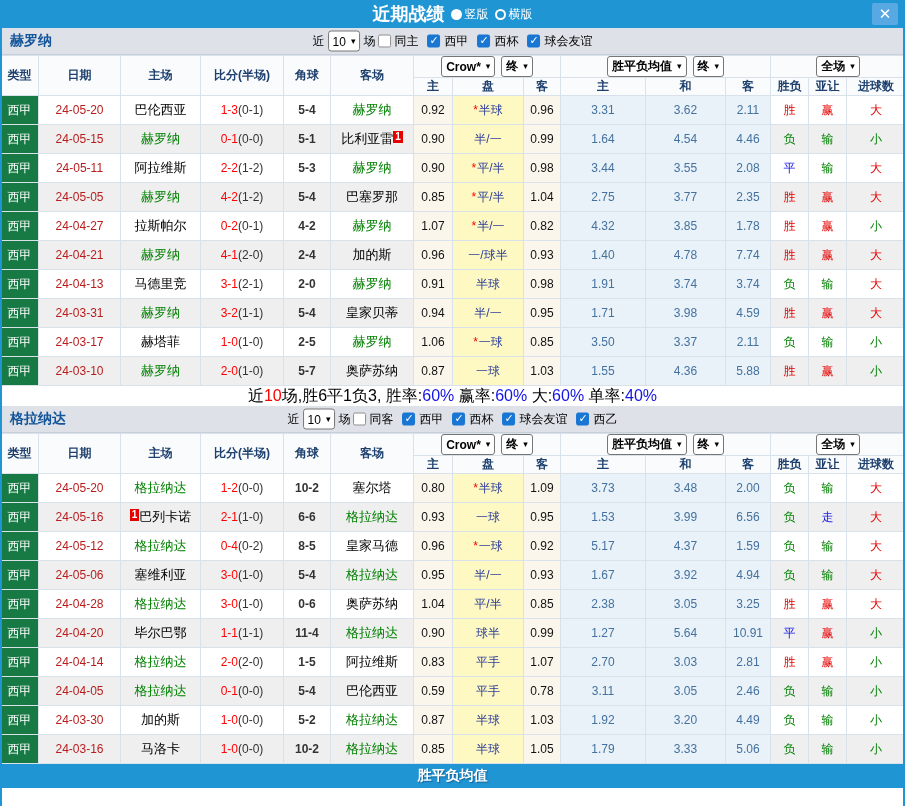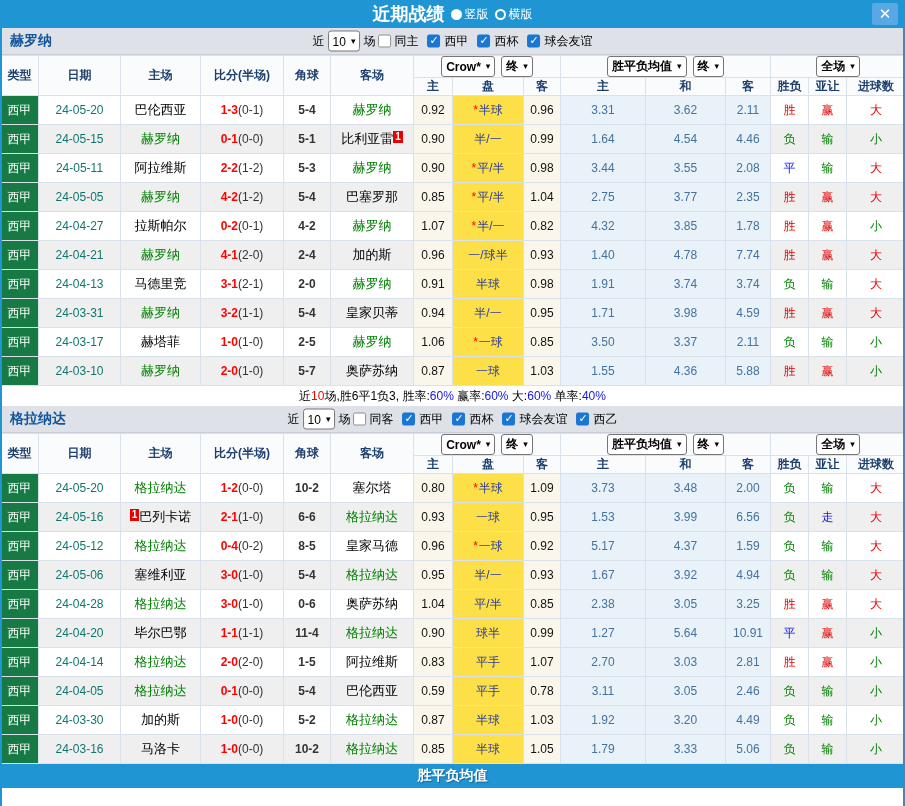--- a/index.html
+++ b/index.html
@@ -32,38 +32,38 @@
 
   
   table.grid{width:100%;border-collapse:collapse;table-layout:fixed;font-size:12px;}
   table.grid td{border:1px solid #d9e1ea;text-align:center;padding:0;overflow:hidden;white-space:nowrap;}
   thead td{background:#fafbfc;color:#1c3f6e;font-weight:600;border-color:#c9d5e2;}
   thead tr.selrow td{height:21px;}
   thead tr.lblrow td{height:17px;font-size:12px;}
   thead .selwrap{display:flex;align-items:center;justify-content:center;gap:6px;}
   tbody tr{height:29px;}
   td.type{background:#177a45;color:#fff;border-color:#e4e8ec;}
-  td.date{color:#0f766e;}
+  td.date{color:#b91c1c;}
   td.team{font-size:13px;color:#000;}
   td.team.focal{color:#008000;}
-  td.score .s{color:#ff0000;font-weight:bold;}
+  td.score .s{color:#ff0000;}
   td.score .h{color:#333;}
   td.corner{color:#333;font-weight:bold;}
   td.odds{background:#fbf6ec;color:#111;}
-  td.hcap{background:#fde047;color:#2b3d98;}
+  td.hcap{background:#fef9c3;color:#2b3d98;}
   td.hcap .star{color:#ff0000;margin-right:1px;}
   td.avg{background:#e9f2f9;color:#44719e;}
   td.res.red{color:#e60000;}
   td.res.green{color:#008000;}
   td.res.blue{color:#1414e6;}
   td.shade{background:#efefef;}
   .badge{display:inline-block;background:#e60000;color:#fff;font-size:10px;line-height:12px;padding:0 2px;font-weight:bold;vertical-align:text-top;}
 
   
-  .summary{height:20px;line-height:20px;text-align:center;font-size:12px;color:#000;background:#fff;}
+  .summary{height:20px;line-height:20px;text-align:center;font-size:16px;color:#000;background:#fff;}
   .summary .red{color:#ff0000;}
   .summary .blue{color:#1414e6;}
   .summary .greenbox{background:#008000;color:#fff;padding:1px 6px;margin:0 2px;}
 
   
   .bottombar{height:24px;background:#2095d3;color:#fff;font-size:14px;font-weight:bold;display:flex;align-items:center;justify-content:center;text-shadow:1px 1px 1px rgba(0,40,80,.45);cursor:pointer;}
 </style>
 </head>
 <body>
 

